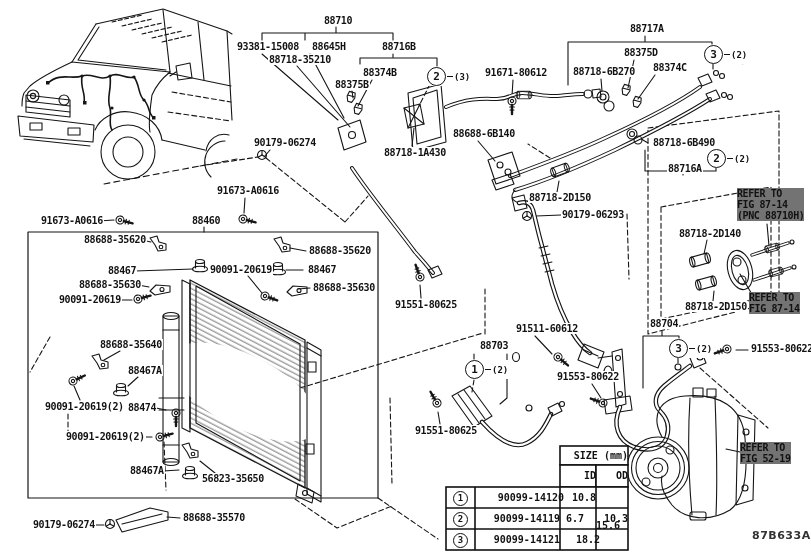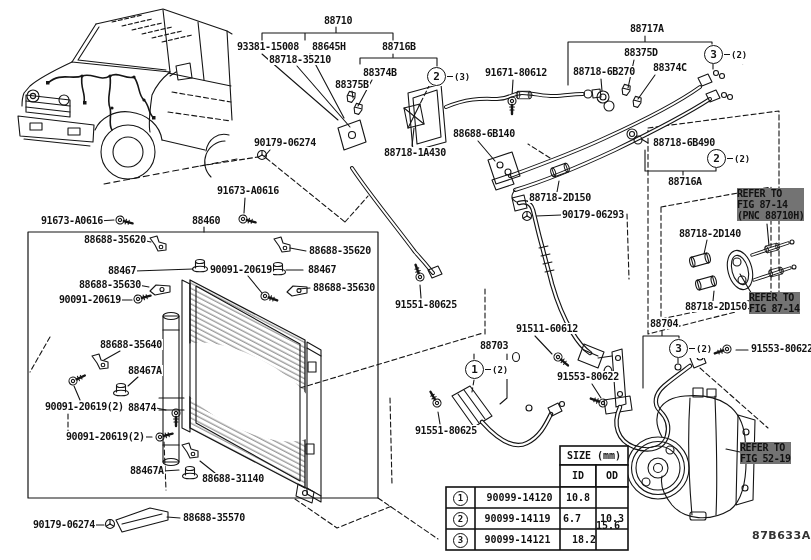--- a/index.html
+++ b/index.html
@@ -9,21 +9,21 @@
   .plabel{position:absolute;font:bold 10px "DejaVu Sans Mono",monospace;letter-spacing:-0.4px;
           color:#111;white-space:nowrap;background:#fff;padding:0 1px;line-height:11px;}
   .refnote{position:absolute;font:bold 10px "DejaVu Sans Mono",monospace;letter-spacing:-0.4px;
            color:#111;white-space:nowrap;line-height:11px;background:#737373;}
   .callout{position:absolute;display:flex;align-items:center;background:#fff;}
   .cnum{display:inline-block;width:17px;height:17px;border:1.6px solid #111;border-radius:50%;
         font:bold 11px "DejaVu Sans Mono",monospace;line-height:17px;text-align:center;color:#111;}
   .cdash{display:inline-block;width:6px;height:1.6px;background:#111;margin:0 1px;}
   .cqty{font:bold 9px "DejaVu Sans Mono",monospace;color:#111;}
   .tcell{position:absolute;font:bold 10px "DejaVu Sans Mono",monospace;color:#111;
-         text-align:center;line-height:12px;}
+         text-align:right;line-height:12px;}
   .tnum{position:absolute;width:13px;height:13px;border:1.4px solid #111;border-radius:50%;
         font:bold 9px "DejaVu Sans Mono",monospace;line-height:13px;text-align:center;color:#111;}
   .drawcode{position:absolute;left:752px;top:529px;font:bold 11px "DejaVu Sans",sans-serif;
             color:#333;letter-spacing:0.5px;}
 </style>
 </head>
 <body>
 
 <div id="stage">
 
@@ -381,21 +381,21 @@
 <div class="plabel" style="left:362px;top:67px">88374B</div>
 <div class="plabel" style="left:334px;top:79px">88375B</div>
 <div class="plabel" style="left:484px;top:67px">91671-80612</div>
 <div class="plabel" style="left:572px;top:66px">88718-6B270</div>
 <div class="plabel" style="left:629px;top:23px">88717A</div>
 <div class="plabel" style="left:623px;top:47px">88375D</div>
 <div class="plabel" style="left:652px;top:62px">88374C</div>
 <div class="plabel" style="left:452px;top:128px">88688-6B140</div>
 <div class="plabel" style="left:383px;top:147px">88718-1A430</div>
 <div class="plabel" style="left:652px;top:137px">88718-6B490</div>
-<div class="plabel" style="left:667px;top:176px">88716A</div>
+<div class="plabel" style="left:667px;top:163px">88716A</div>
 <div class="plabel" style="left:678px;top:228px">88718-2D140</div>
 <div class="plabel" style="left:684px;top:301px">88718-2D150</div>
 <div class="plabel" style="left:253px;top:137px">90179-06274</div>
 <div class="plabel" style="left:216px;top:185px">91673-A0616</div>
 <div class="plabel" style="left:528px;top:192px">88718-2D150</div>
 <div class="plabel" style="left:561px;top:209px">90179-06293</div>
 <div class="plabel" style="left:40px;top:215px">91673-A0616</div>
 <div class="plabel" style="left:191px;top:215px">88460</div>
 <div class="plabel" style="left:83px;top:234px">88688-35620</div>
 <div class="plabel" style="left:308px;top:245px">88688-35620</div>
@@ -405,21 +405,21 @@
 <div class="plabel" style="left:78px;top:279px">88688-35630</div>
 <div class="plabel" style="left:312px;top:282px">88688-35630</div>
 <div class="plabel" style="left:58px;top:294px">90091-20619</div>
 <div class="plabel" style="left:394px;top:299px">91551-80625</div>
 <div class="plabel" style="left:99px;top:339px">88688-35640</div>
 <div class="plabel" style="left:127px;top:365px">88467A</div>
 <div class="plabel" style="left:44px;top:401px">90091-20619(2)</div>
 <div class="plabel" style="left:127px;top:402px">88474</div>
 <div class="plabel" style="left:65px;top:431px">90091-20619(2)</div>
 <div class="plabel" style="left:129px;top:465px">88467A</div>
-<div class="plabel" style="left:201px;top:473px">88688-31140</div>
+<div class="plabel" style="left:201px;top:473px">56823-35650</div>
 <div class="plabel" style="left:182px;top:512px">88688-35570</div>
 <div class="plabel" style="left:32px;top:519px">90179-06274</div>
 <div class="plabel" style="left:414px;top:425px">91551-80625</div>
 <div class="plabel" style="left:479px;top:340px">88703</div>
 <div class="plabel" style="left:515px;top:323px">91511-60612</div>
 <div class="plabel" style="left:556px;top:371px">91553-80622</div>
 <div class="plabel" style="left:649px;top:318px">88704</div>
 <div class="plabel" style="left:750px;top:343px">91553-80622</div>
 
 <div class="callout" style="left:427px;top:67px">

